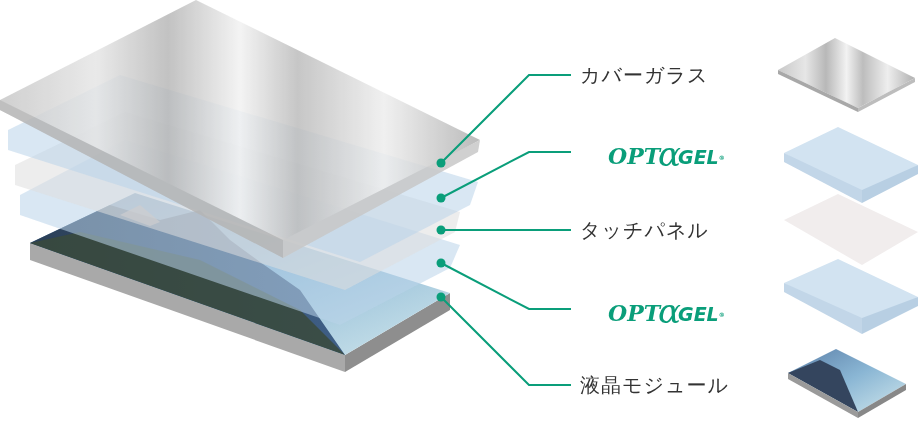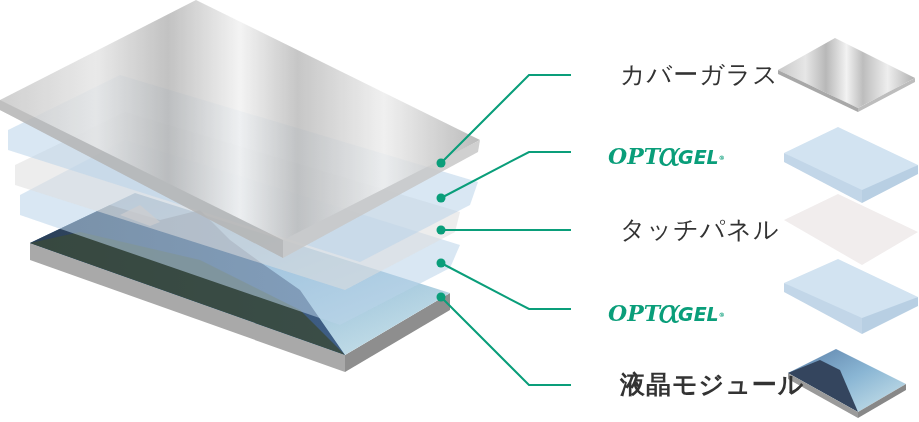--- a/index.html
+++ b/index.html
@@ -1,20 +1,20 @@
 <!DOCTYPE html>
 <html><head>
 <meta charset="utf-8">
 <style>
   html, body { margin:0; padding:0; background:#ffffff; }
   body { width:919px; height:422px; position:relative; overflow:hidden;
          font-family:"DejaVu Sans", sans-serif; }
   #stage { position:absolute; left:0; top:0; width:919px; height:422px; }
-  .label { position:absolute; left:580px; font-size:25px; color:#333333;
-           letter-spacing:1px; line-height:24px; white-space:nowrap;margin-left:40px; }
+  .label { position:absolute; left:580px; font-size:20px; color:#333333;
+           letter-spacing:1px; line-height:24px; white-space:nowrap; }
   .brand { position:absolute; left:580px; line-height:28px; white-space:nowrap;
            color:#0a9e7a; font-family:"DejaVu Serif", serif; font-style:italic;
            font-weight:bold; }
   .brand .opt { font-size:22px; letter-spacing:0px;margin-left:28px; }
   .brand .alpha { font-size:34px; font-weight:normal; font-family:"DejaVu Serif", serif;
                   margin-left:-2px; margin-right:-3px; position:relative; top:2px; }
   .brand .gel { font-size:19px; font-family:"DejaVu Sans", sans-serif; font-weight:bold;margin-top:40px; }
   .brand .reg { font-size:6px; vertical-align:top; position:relative; top:6px; font-style:normal; }
 </style>
 </head>
@@ -115,13 +115,13 @@
 <div class="brand" style="top:138px;">
   <span class="opt">OPT</span><span class="alpha">α</span><span class="gel">GEL</span><span class="reg">®</span>
 </div>
 
 <div class="label" style="top:218px;">タッチパネル</div>
 
 <div class="brand" style="top:295px;">
   <span class="opt">OPT</span><span class="alpha">α</span><span class="gel">GEL</span><span class="reg">®</span>
 </div>
 
-<div class="label" style="top:373px;font-weight:bold;">液晶モジュール</div>
+<div class="label" style="top:373px;">液晶モジュール</div>
 
 </body></html>

